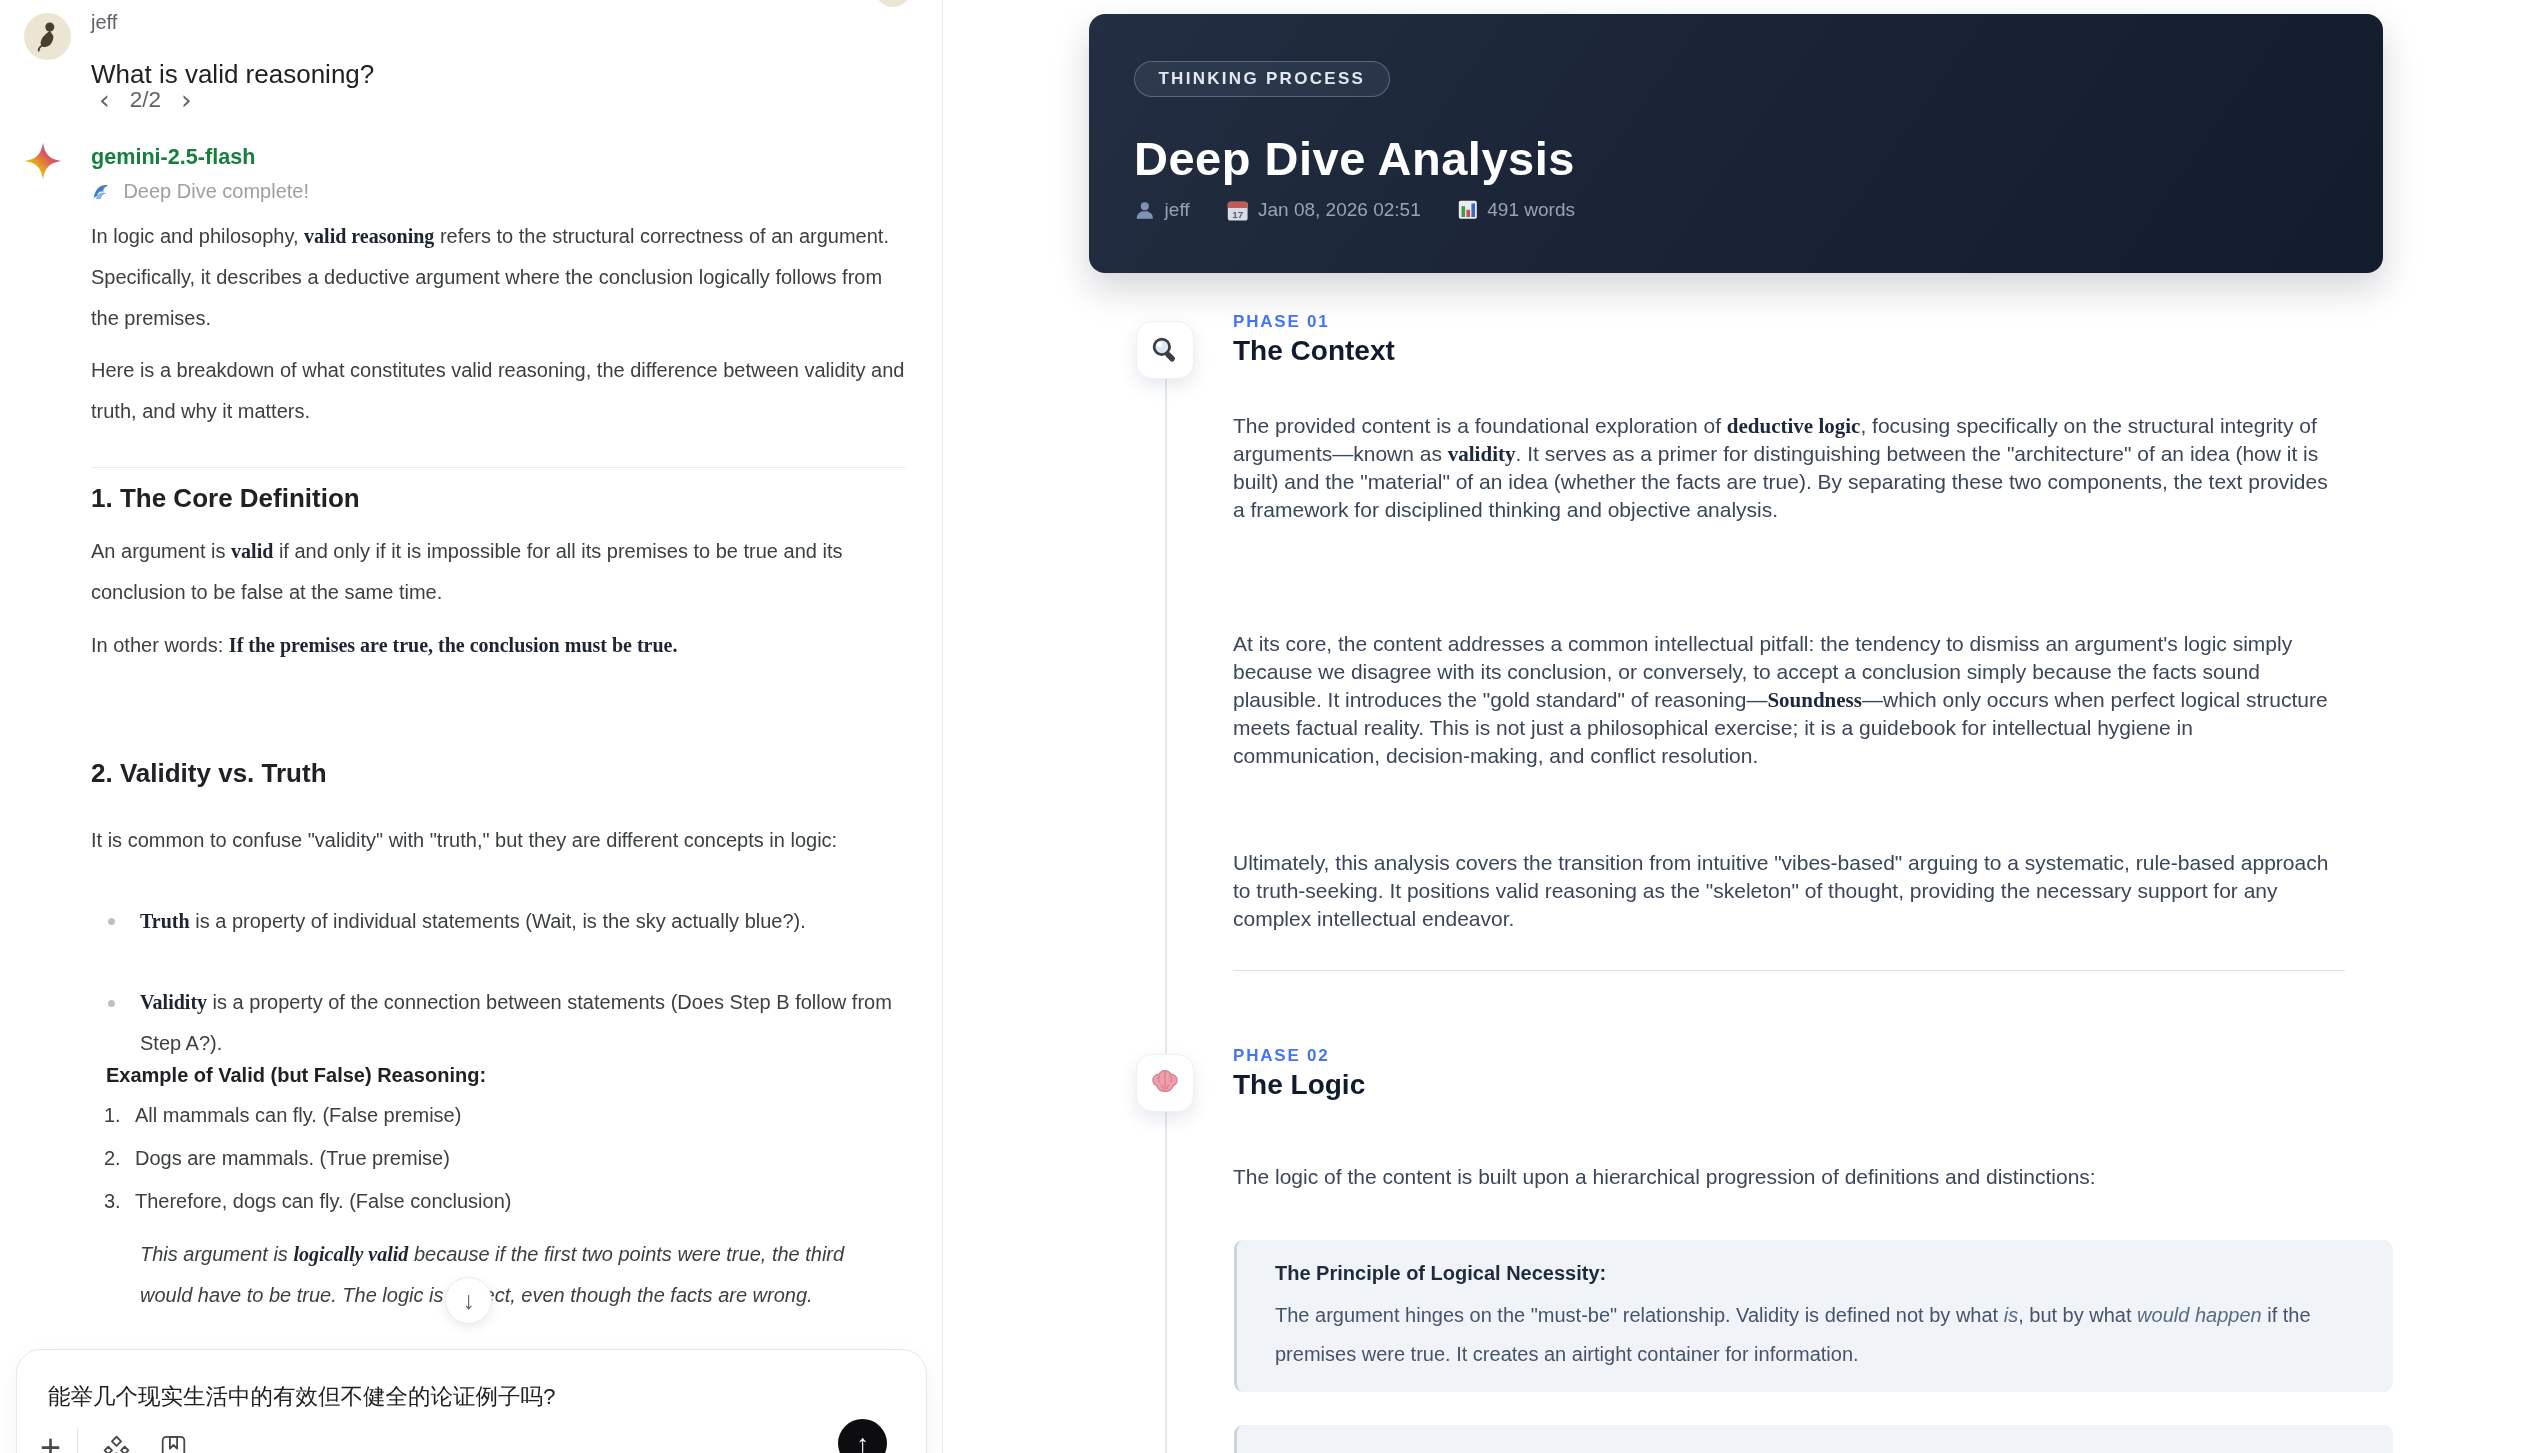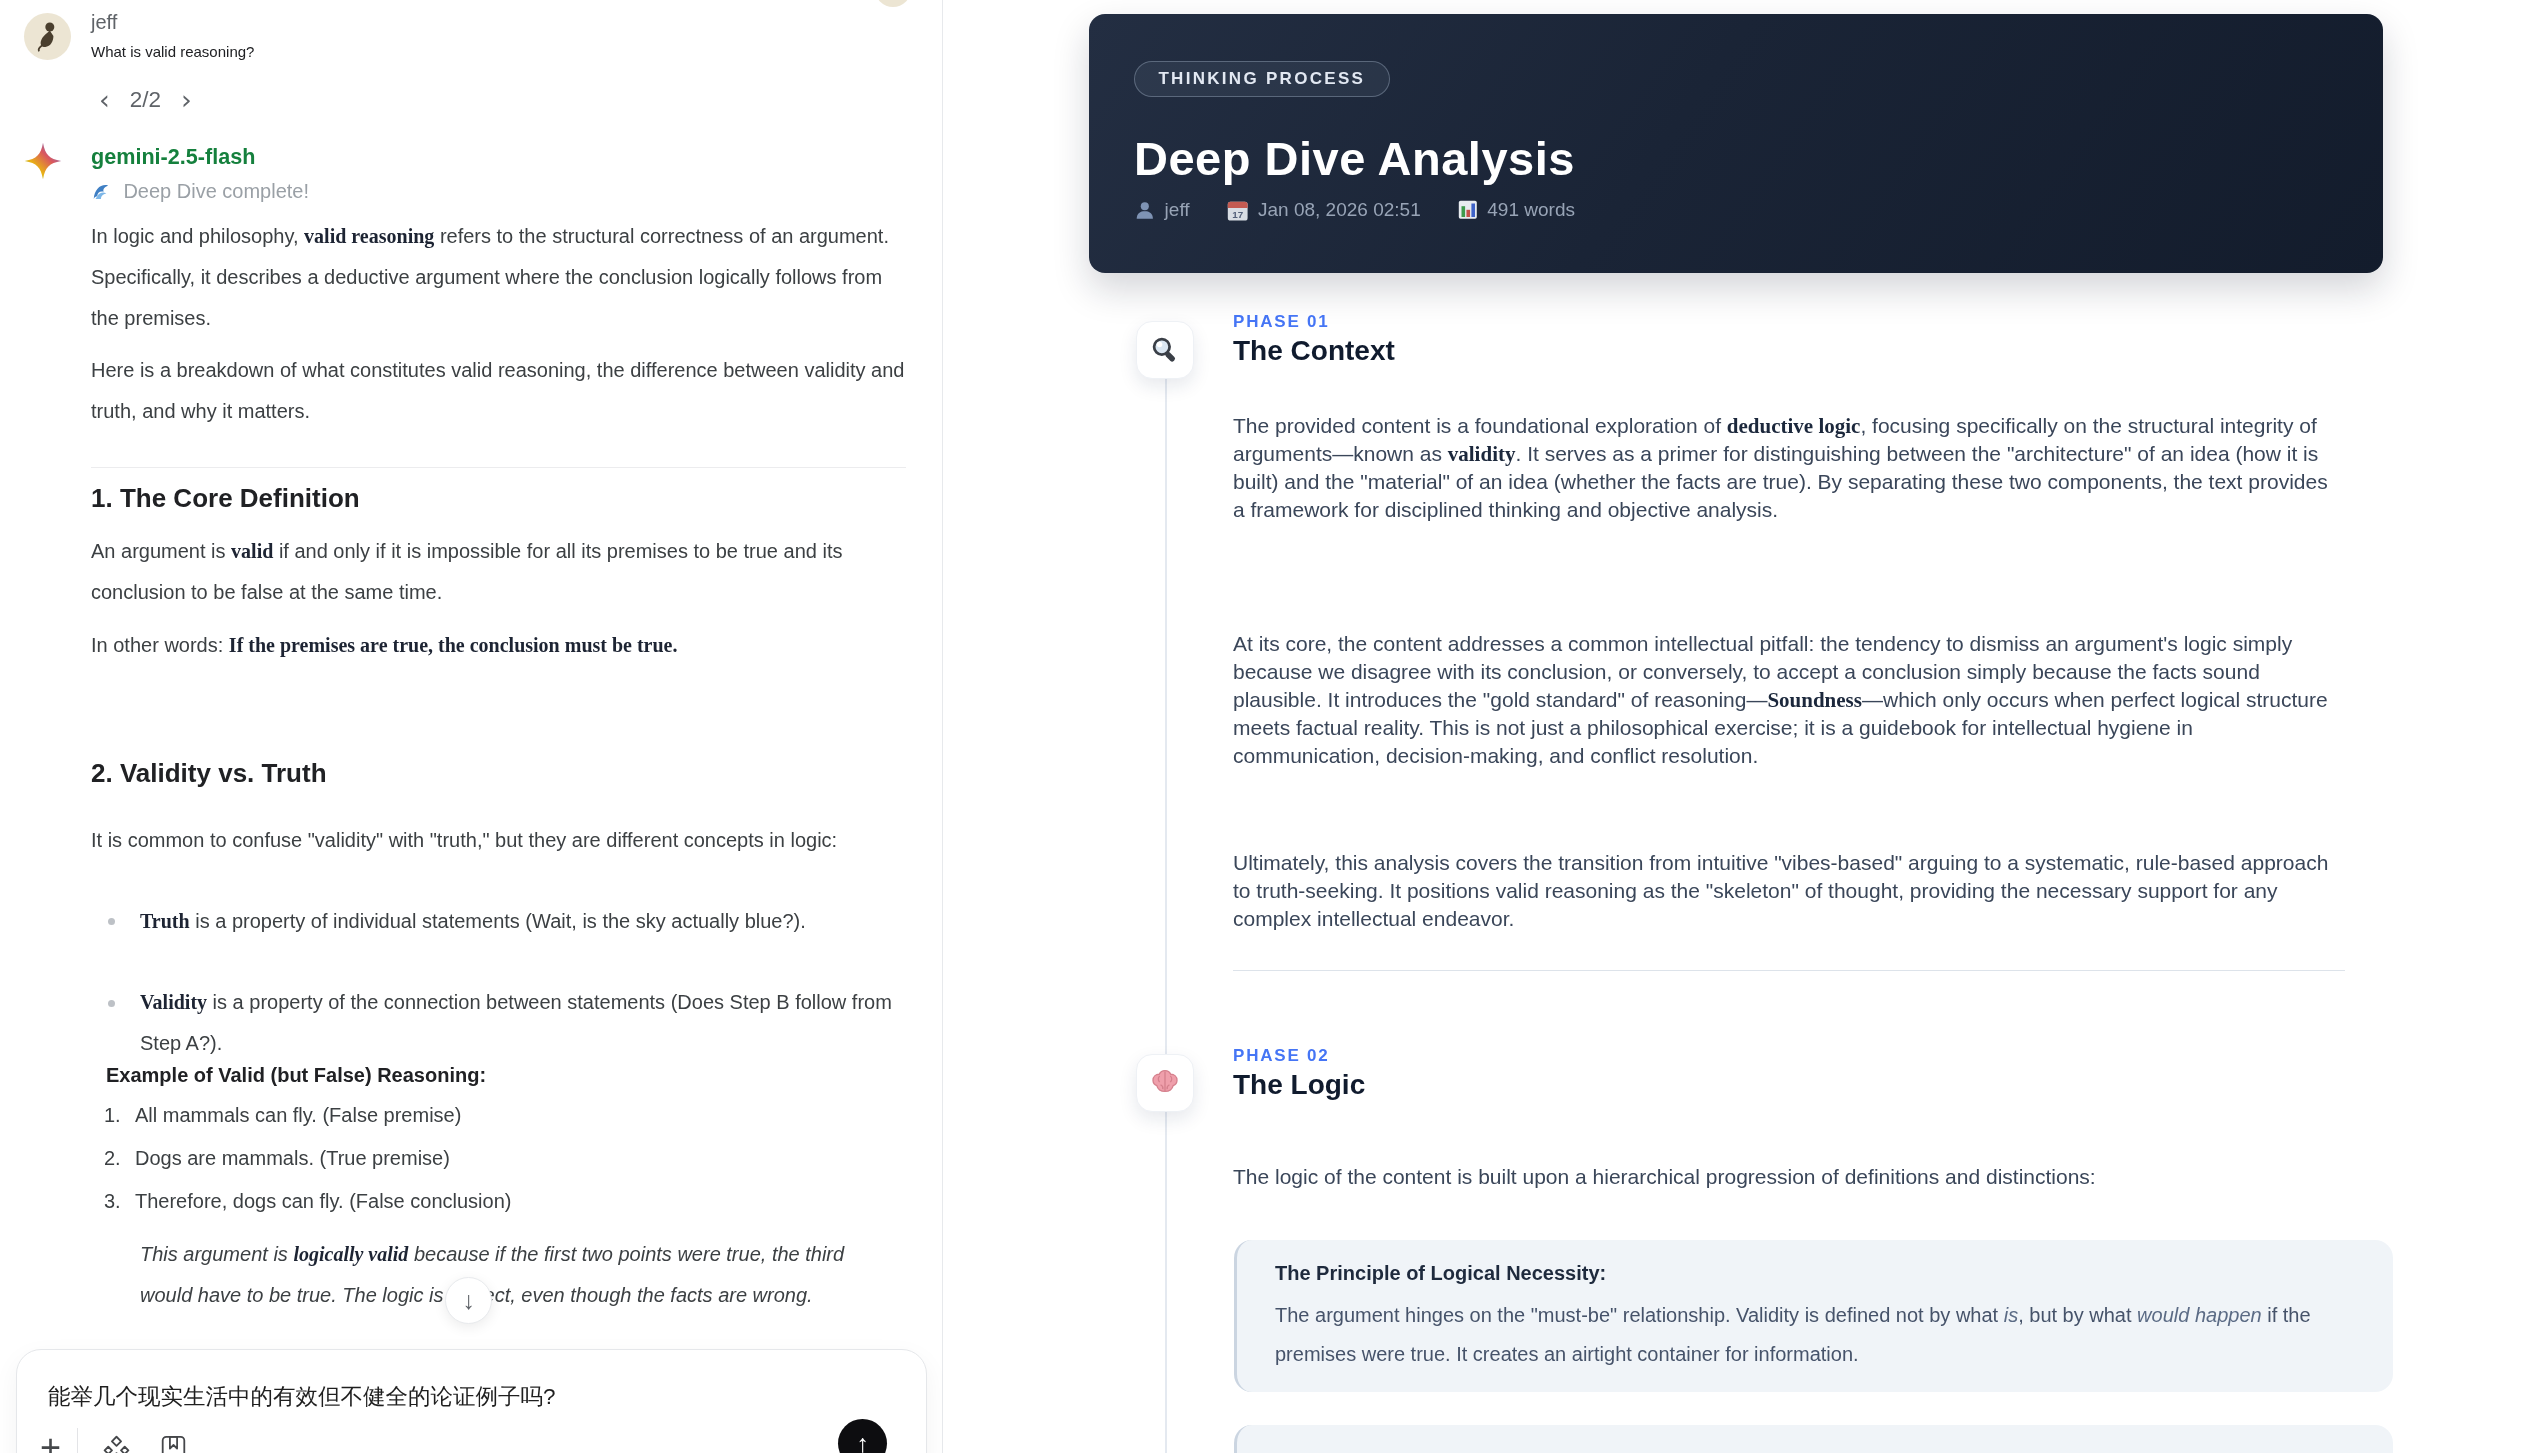--- a/index.html
+++ b/index.html
@@ -10,21 +10,21 @@
     background:#ffffff;
   }
   .abs{position:absolute;}
 
   
   .chat{left:0;top:0;width:943px;height:1453px;background:#ffffff;border-right:0.9px solid #e7e9ec;}
   .avatar{width:47px;height:47px;border-radius:50%;background:#ece5d3;overflow:hidden;display:flex;align-items:center;justify-content:center;}
   .avatar svg{width:36px;height:36px;}
   .avatar-sliver{left:875px;top:-29px;width:36px;height:36px;border-radius:50%;background:#ece5d3;}
   .uname{font-size:20px;color:#5f6368;}
-  .utext{font-size:15px;color:#202124;}
+  .utext{font-size:26px;color:#202124;margin-top:16px;}
   .pager{display:flex;align-items:center;gap:20px;color:#5f6368;}
   .chev{font-size:27px;line-height:27px;color:#5f6368;cursor:pointer;font-family:"DejaVu Sans",sans-serif;}
   .pnum{font-size:22.5px;font-weight:400;color:#5f6368;}
   .gem-star{width:38px;height:38px;}
   .ainame{font-size:21.6px;font-weight:700;color:#15803d;}
   .aistatus{display:flex;align-items:center;gap:9px;font-size:20px;color:#9aa0a6;}
   .lbody{font-size:20px;line-height:41px;color:#3c4043;width:815px;}
   .lbody .b,.b{font-weight:700;font-family:Liberation Serif, serif;}
   .lbody .b{color:#1d2433;}
   .i{font-style:italic;}
@@ -58,21 +58,21 @@
   .hmeta{position:absolute;left:45px;top:185px;display:flex;align-items:center;gap:36px;font-size:19px;color:#98a4b6;}
   .hmeta .mitem{display:flex;align-items:center;gap:9px;}
   .timeline{left:222px;top:378px;width:1.8px;height:1075px;background:#e4e9f0;}
   .picon{width:58px;height:58px;border-radius:16px;background:#ffffff;border:0.9px solid #eef1f5;
     box-shadow:0 7.2px 18px rgba(24,39,75,.10);display:flex;align-items:center;justify-content:center;}
   .plabel{font-size:17px;font-weight:700;letter-spacing:1.8px;color:#4575f5;}
   .ptitle{font-size:28px;font-weight:700;color:#101b2e;}
   .rbody{font-size:21px;line-height:28px;color:#3a4659;width:1112px;}
   .rbody .b{color:#1c283c;}
   .pdiv{height:1.4px;background:#dde3ea;width:1112px;}
-  .callout{width:1159px;background:#f0f4f8;border-left:3.6px solid #cbd5e1;border-radius:18px;padding:20px 40px 18px 38px;}
+  .callout{width:1159px;background:#f0f4f8;border-left:3.6px solid #cbd5e1;border-radius:9px;padding:20px 40px 18px 38px;}
   .callout .ct{font-size:20px;font-weight:700;color:#1e2a3d;line-height:27px;margin-bottom:9px;}
   .callout .cb{font-size:20px;line-height:39px;color:#46536a;}
   .callout .cb .i{color:#5b6b85;}
 </style>
 </head>
 <body>
 
 <div class="stage">
 
   <section class="abs chat">

